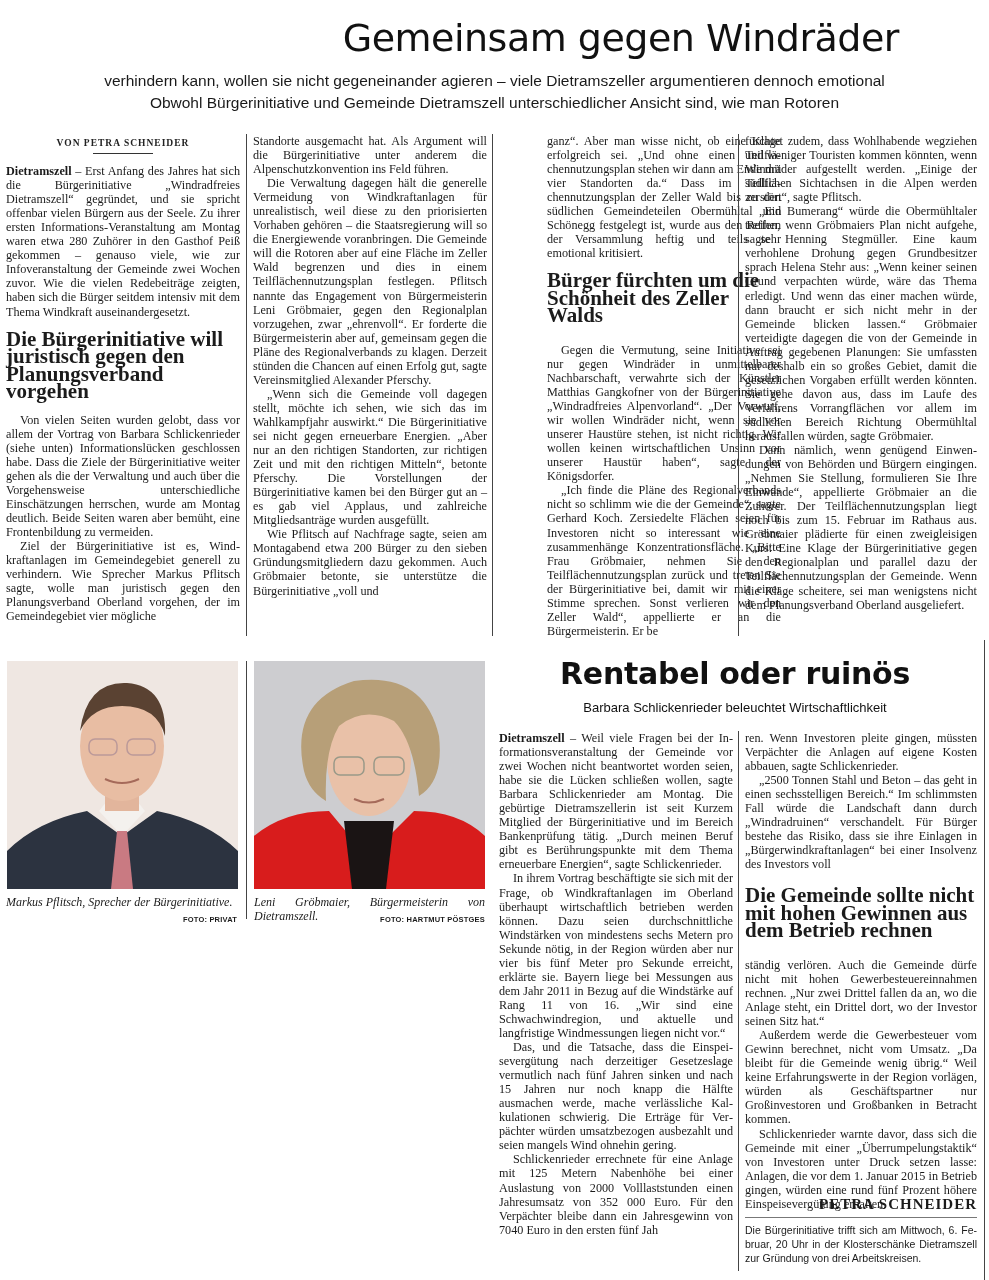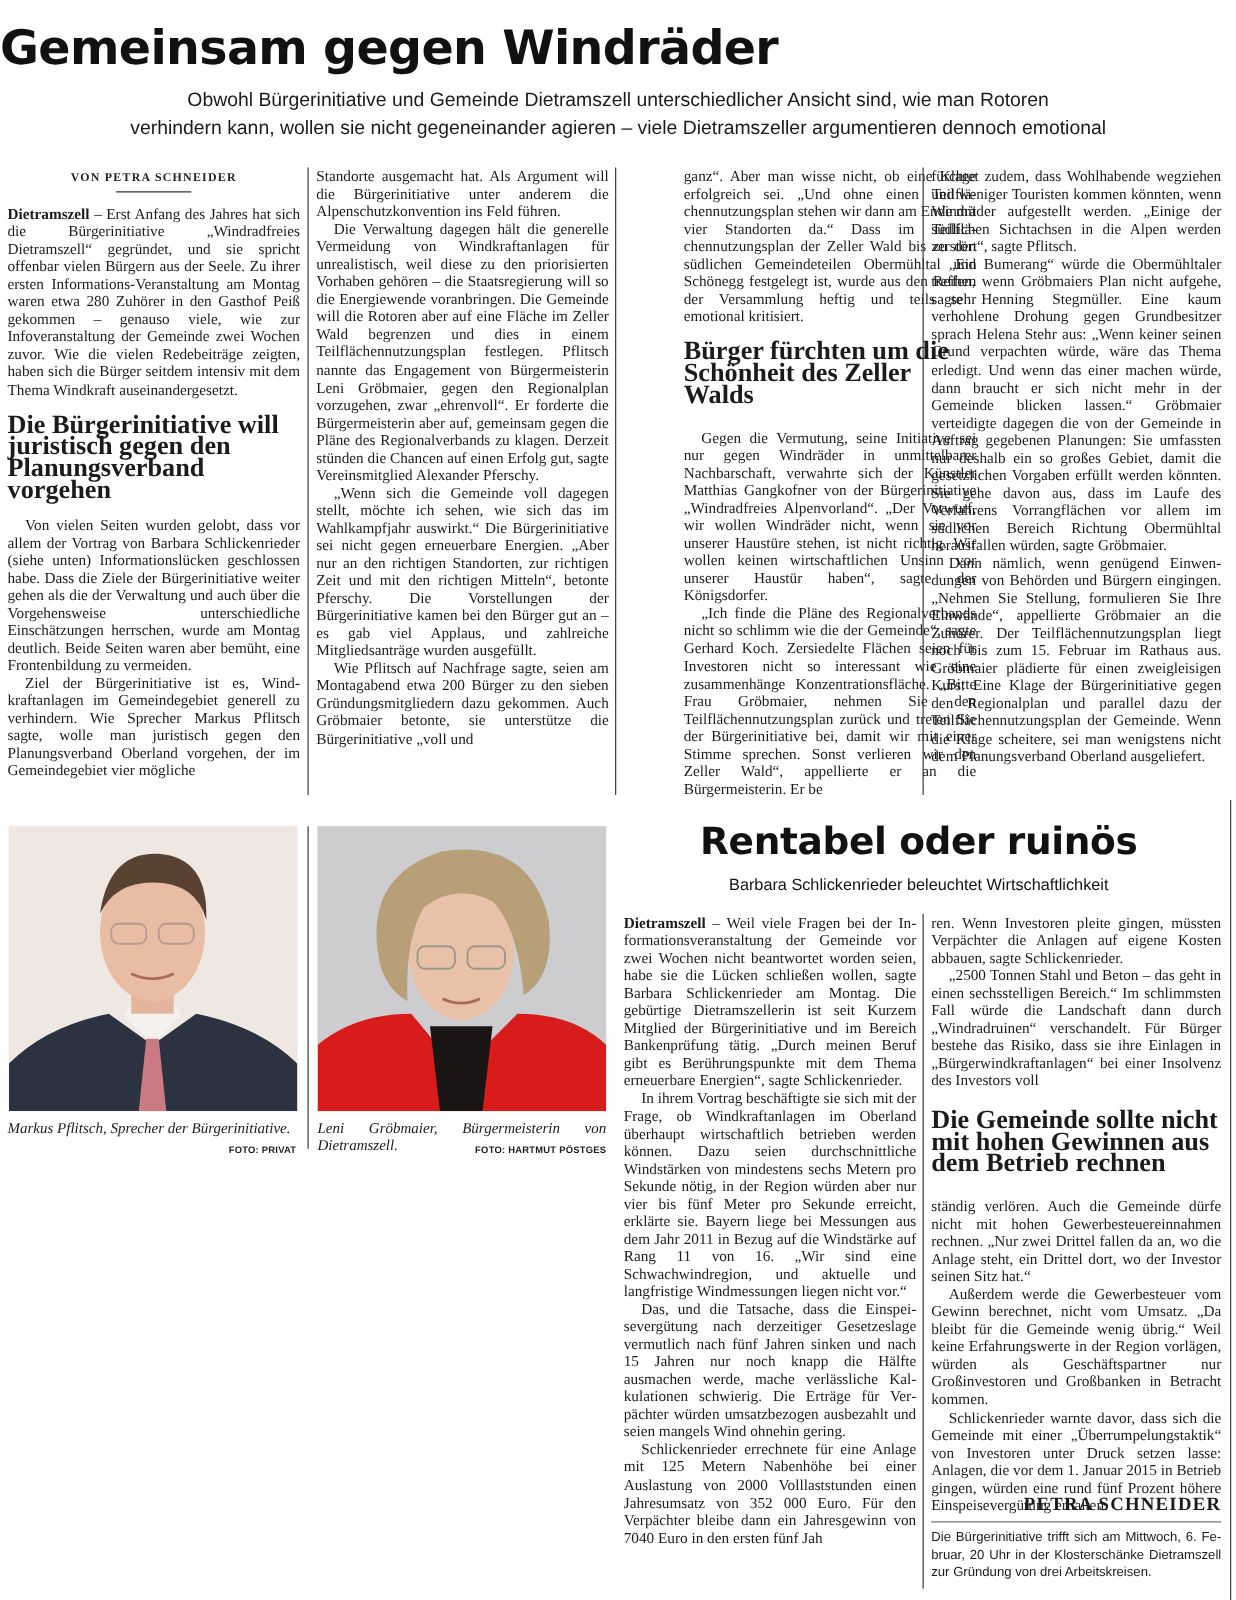--- a/index.html
+++ b/index.html
@@ -1,19 +1,19 @@
 <!DOCTYPE html>
 <html><head>
 <meta charset="utf-8">
 <style>
   html, body { margin: 0; padding: 0; background: #ffffff; }
   body { width: 989px; height: 1280px; position: relative; overflow: hidden; color: #111; }
   .headline {
-    position: absolute; left: 0; top: 14px; width: 899px; text-align: left;
-    font-family: "DejaVu Sans", sans-serif; font-weight: bold; font-size: 38px; letter-spacing: -0.5px; line-height: 48px;
+    position: absolute; left: 0; top: 14px; width: 899px; text-align: right;
+    font-family: "DejaVu Sans", sans-serif; font-weight: normal; font-size: 38px; letter-spacing: -0.5px; line-height: 48px;
   }
   .deck {
     position: absolute; left: 40px; top: 70px; width: 909px; text-align: center;
     font-family: "Liberation Sans", sans-serif; font-size: 15.5px; line-height: 22px; color: #1a1a1a;
   }
   .col {
     position: absolute; top: 134px; width: 234px;
     font-family: "Liberation Serif", serif; font-size: 12.2px; line-height: 14.05px;
     text-align: justify; hyphens: manual; color: #1b1b1b;
   }
@@ -54,22 +54,22 @@
   .infobox {
     border-top: 1px solid #777; margin-top: 6px; padding-top: 5px;
     font-family: "Liberation Sans", sans-serif; font-size: 10.5px; line-height: 14px; text-align: justify;
   }
 </style>
 </head>
 <body>
 
 <div class="headline">Gemeinsam gegen Windräder</div>
 <div class="deck">
+  <div>verhindern kann, wollen sie nicht gegeneinander agieren – viele Dietramszeller argumentieren dennoch emotional</div>
   <div>Obwohl Bürgerinitiative und Gemeinde Dietramszell unterschiedlicher Ansicht sind, wie man Rotoren</div>
-  <div>verhindern kann, wollen sie nicht gegeneinander agieren – viele Dietramszeller argumentieren dennoch emotional</div>
 </div>
 
 <div class="col" style="left:6px;">
   <div class="byline">VON PETRA SCHNEIDER</div>
   <div class="byline-rule"></div>
   <p class="first"><span class="place">Dietramszell</span><span> – Erst Anfang des Jahres hat sich die Bürgerinitiative „Windradfreies Dietramszell“ gegründet, und sie spricht offenbar vielen Bürgern aus der Seele. Zu ihrer ersten Informations-Veranstaltung am Montag waren etwa 280 Zuhörer in den Gasthof Peiß gekommen – genauso viele, wie zur Infoveranstaltung der Gemeinde zwei Wochen zuvor. Wie die vielen Redebeiträge zeigten, haben sich die Bürger seitdem intensiv mit dem Thema Windkraft auseinandergesetzt.</span></p>
   <h3>Die Bürgerinitiative will juristisch gegen den Planungsverband vorgehen</h3>
   <p>Von vielen Seiten wurden gelobt, dass vor allem der Vortrag von Barbara Schli­ckenrieder (siehe unten) Informationslü­cken geschlossen habe. Dass die Ziele der Bürgerinitiative weiter gehen als die der Verwaltung und auch über die Vorgehens­weise unterschiedliche Einschätzungen herrschen, wurde am Montag deutlich. Bei­de Seiten waren aber bemüht, eine Fron­tenbildung zu vermeiden.</p>
   <p>Ziel der Bürgerinitiative ist es, Wind­kraftanlagen im Gemeindegebiet generell zu verhindern. Wie Sprecher Markus Pflitsch sagte, wolle man juristisch gegen den Planungsverband Oberland vorgehen, der im Gemeindegebiet vier mögliche</p>
 </div>

